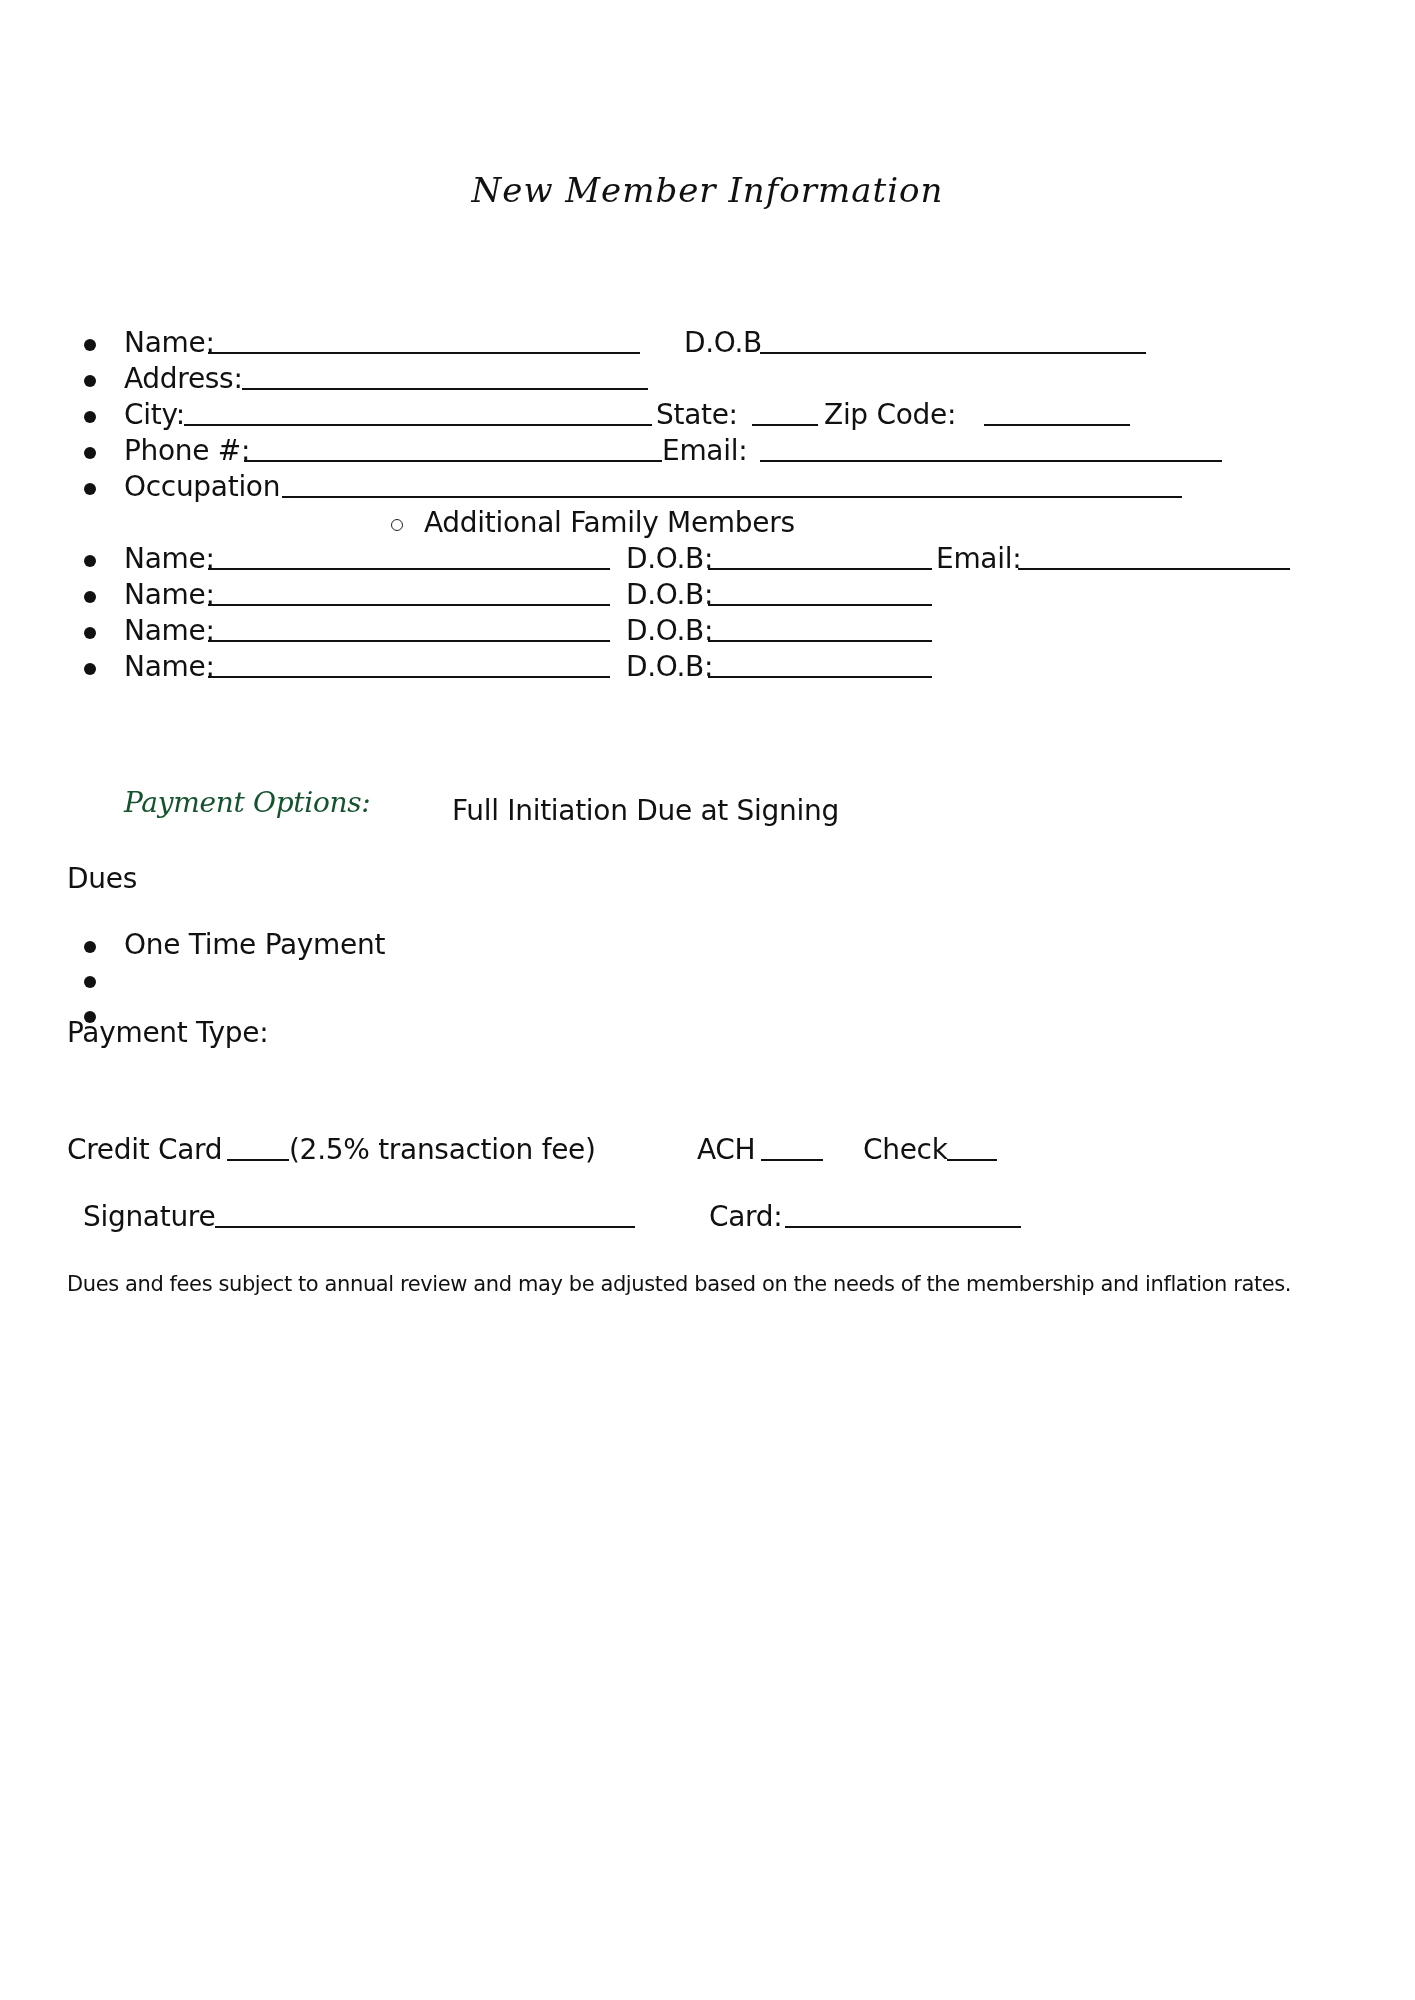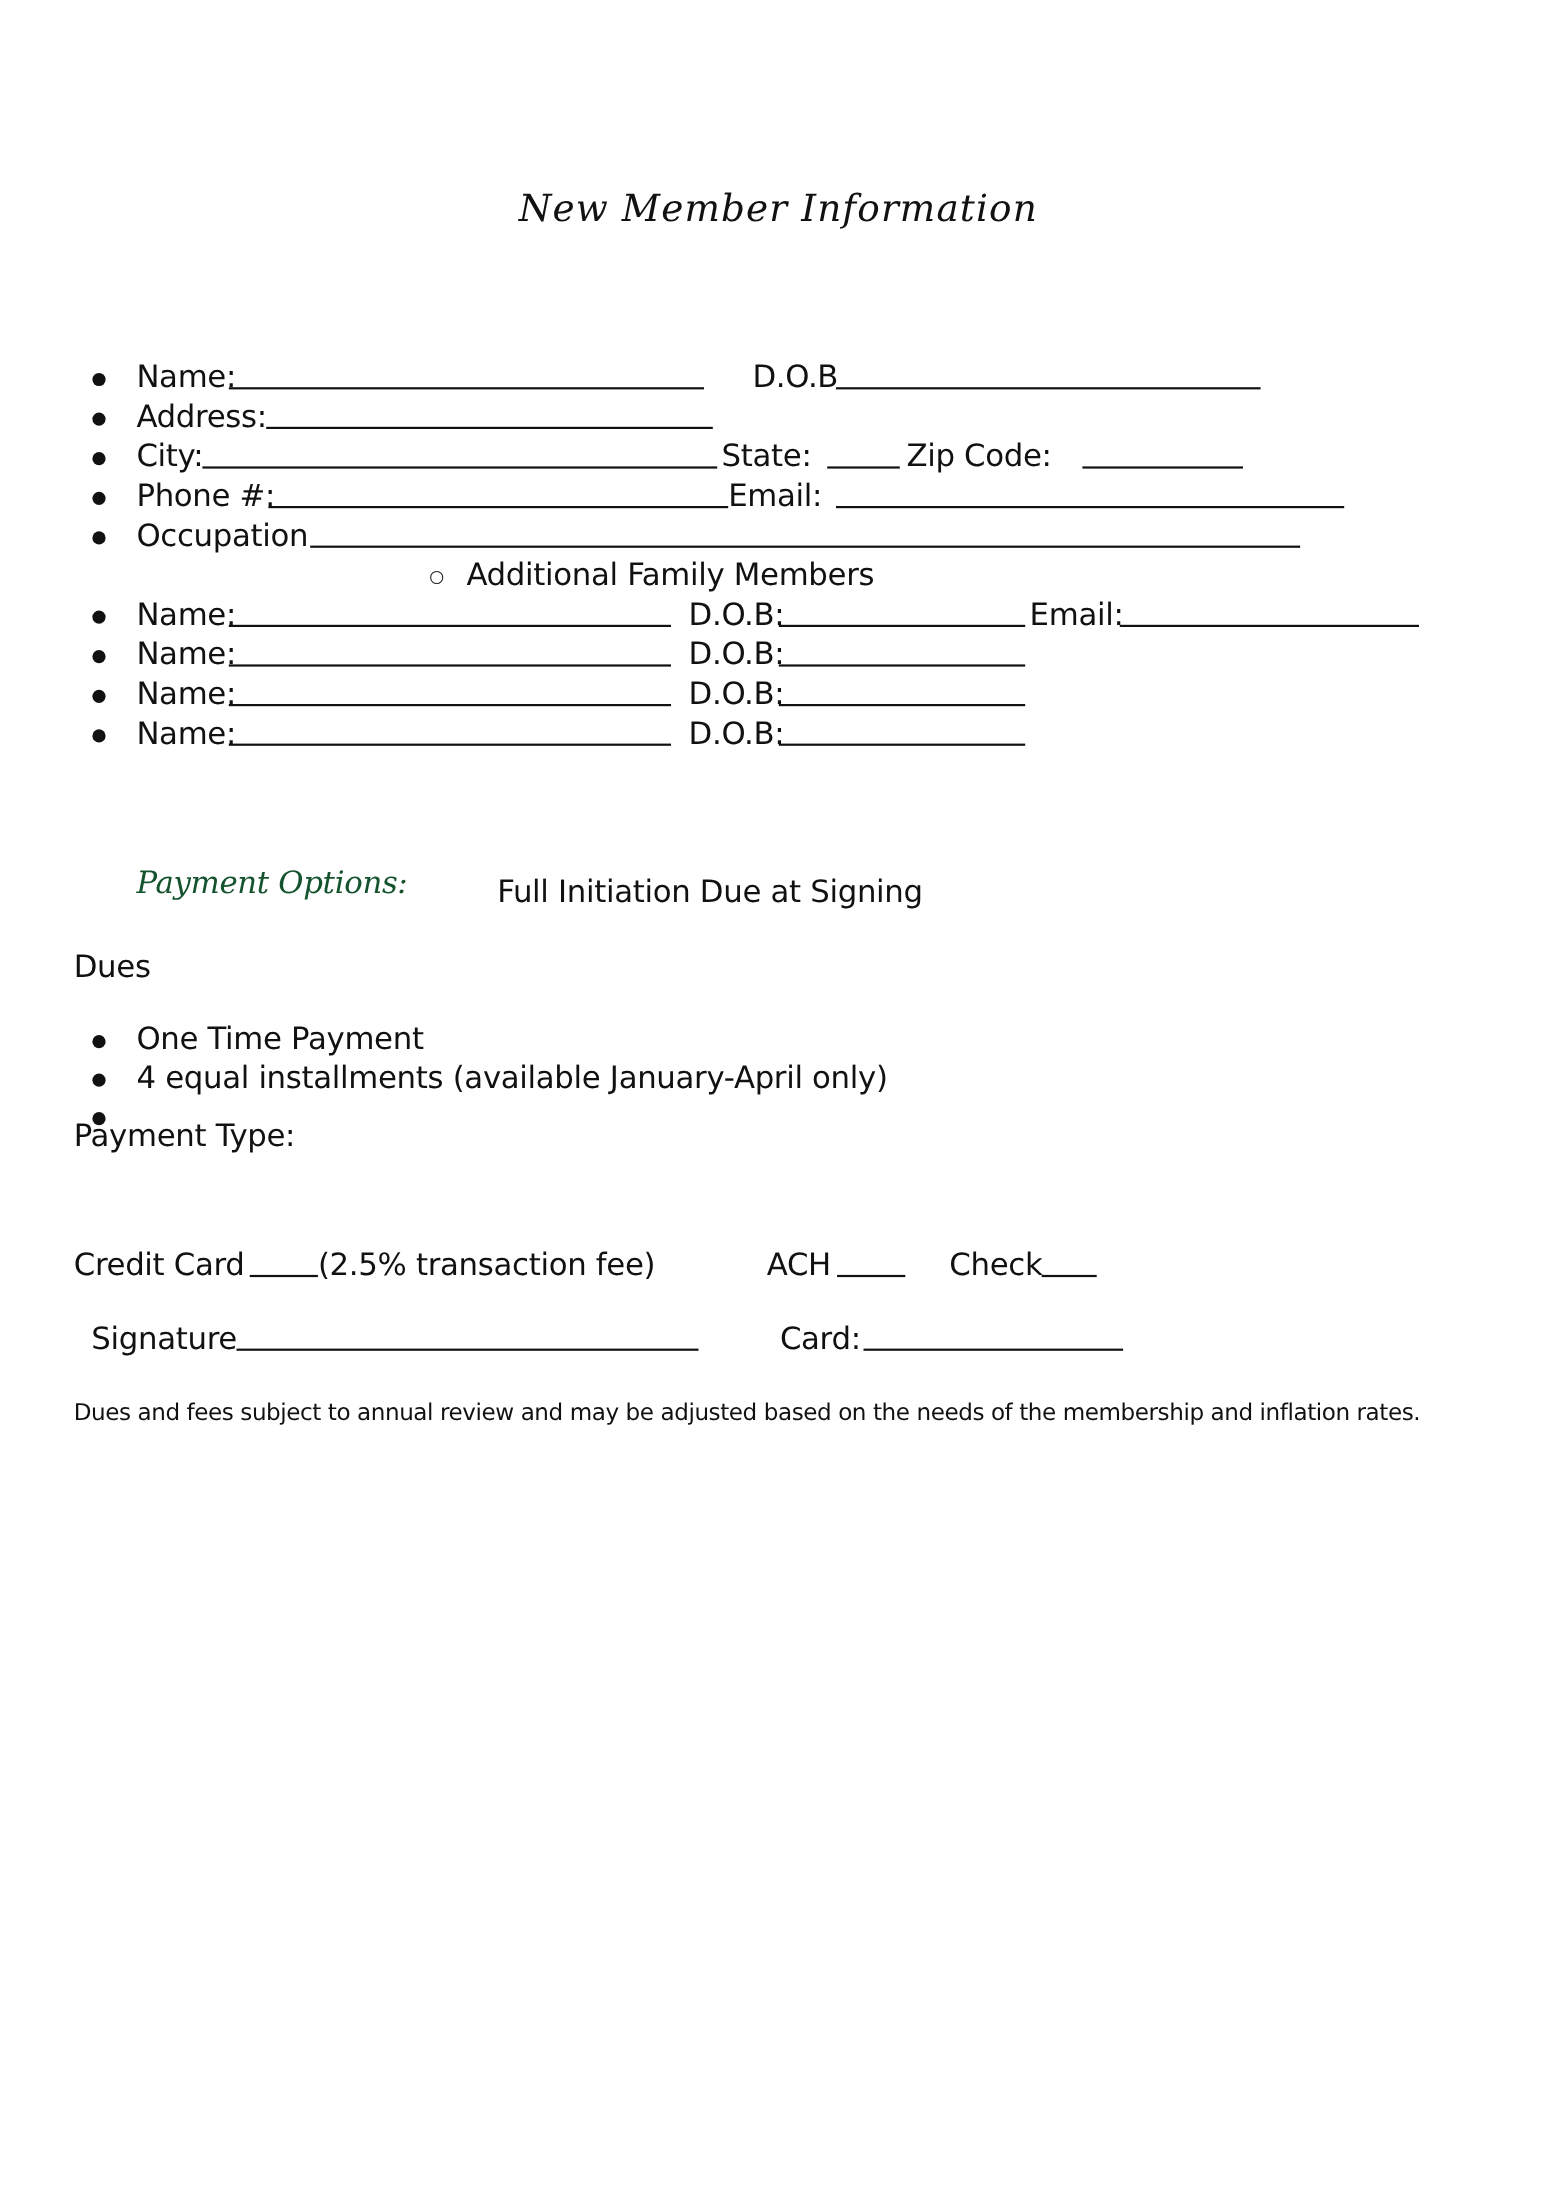--- a/index.html
+++ b/index.html
@@ -100,21 +100,20 @@
 <div class="plain" style="left:452px;top:794px;">Full Initiation Due at Signing</div>
 
 <div class="plain" style="left:67px;top:862px;">Dues</div>
 
 <div class="row" style="top:928px;width:1000px;">
   <span class="bullet"></span>
   <span class="seg" style="left:40px;">One Time Payment</span>
 </div>
 <div class="row" style="top:963px;width:1000px;">
   <span class="bullet"></span>
-  <span class="seg" style="left:40px;">4 equal installments (available January-April only)</span>
 </div>
 <div class="row" style="top:998px;width:1000px;">
   <span class="bullet"></span>
 </div>
 
 <div class="plain" style="left:67px;top:1016px;">Payment Type:</div>
 
 <div class="row" style="top:1133px;left:67px;width:1000px;">
   <span class="seg" style="left:0px;">Credit Card</span>
   <span class="seg blank" style="left:160px;width:62px;"></span>

